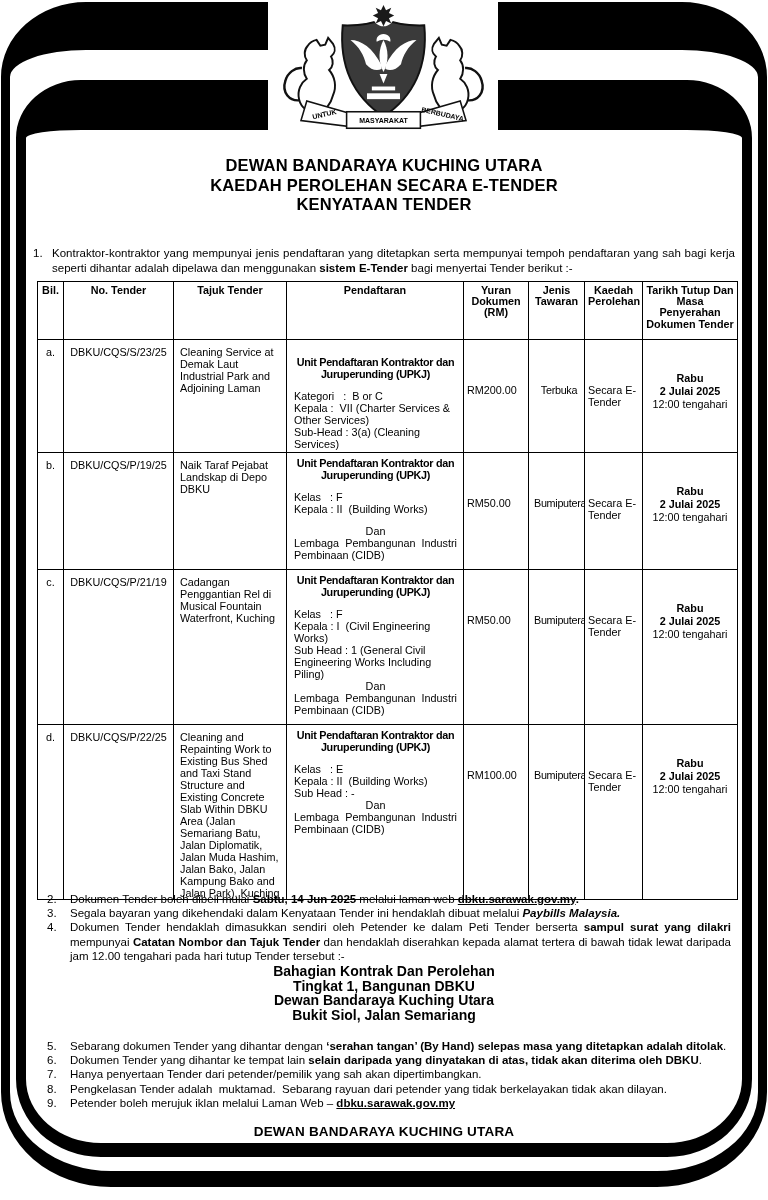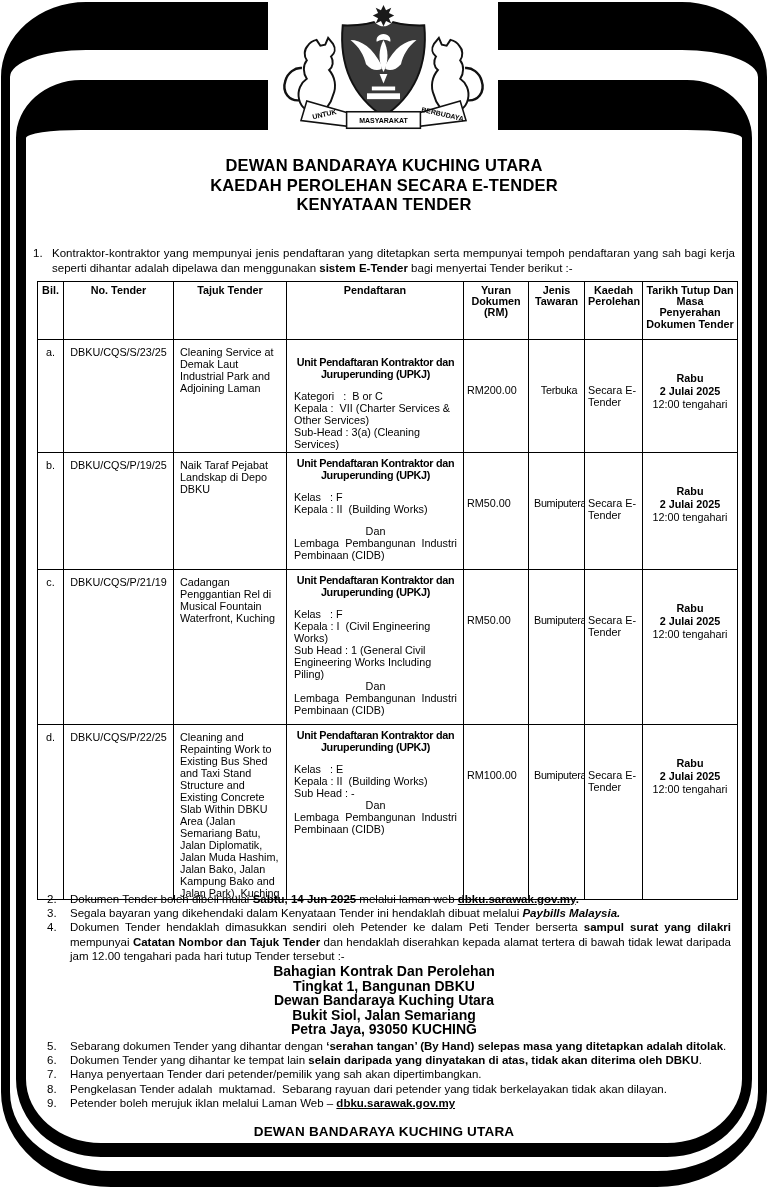--- a/index.html
+++ b/index.html
@@ -241,21 +241,20 @@
         <span class="nnum">4.</span>
         <span class="nbody just"><span>Dokumen Tender hendaklah dimasukkan sendiri oleh Petender ke dalam Peti Tender berserta </span><span class="b">sampul surat yang dilakri</span><span> mempunyai </span><span class="b">Catatan Nombor dan Tajuk Tender</span><span> dan hendaklah diserahkan kepada alamat tertera di bawah tidak lewat daripada jam 12.00 tengahari pada hari tutup Tender tersebut :-</span></span>
       </div>
     </div>
 
   <div class="address">
       <div>Bahagian Kontrak Dan Perolehan</div>
       <div>Tingkat 1, Bangunan DBKU</div>
       <div>Dewan Bandaraya Kuching Utara</div>
       <div>Bukit Siol, Jalan Semariang</div>
-      <div>Petra Jaya, 93050 KUCHING</div>
     </div>
 
   <div class="notes notes-bottom">
       <div class="note">
         <span class="nnum">5.</span>
         <span class="nbody"><span>Sebarang dokumen Tender yang dihantar dengan </span><span class="b">‘serahan tangan’ (By Hand) selepas masa yang ditetapkan adalah ditolak</span><span>.</span></span>
       </div>
       <div class="note">
         <span class="nnum">6.</span>
         <span class="nbody"><span>Dokumen Tender yang dihantar ke tempat lain </span><span class="b">selain daripada yang dinyatakan di atas, tidak akan diterima oleh DBKU</span><span>.</span></span>

